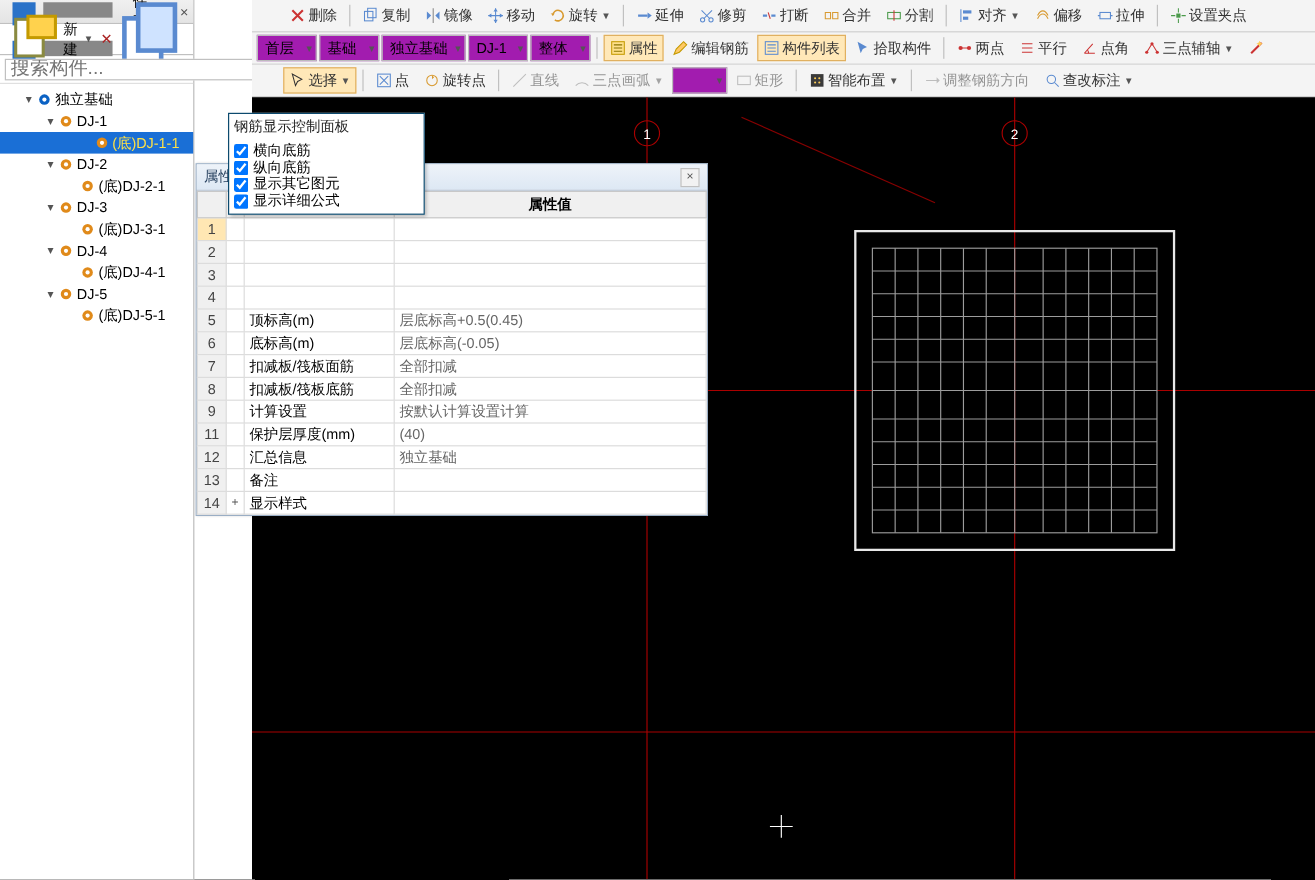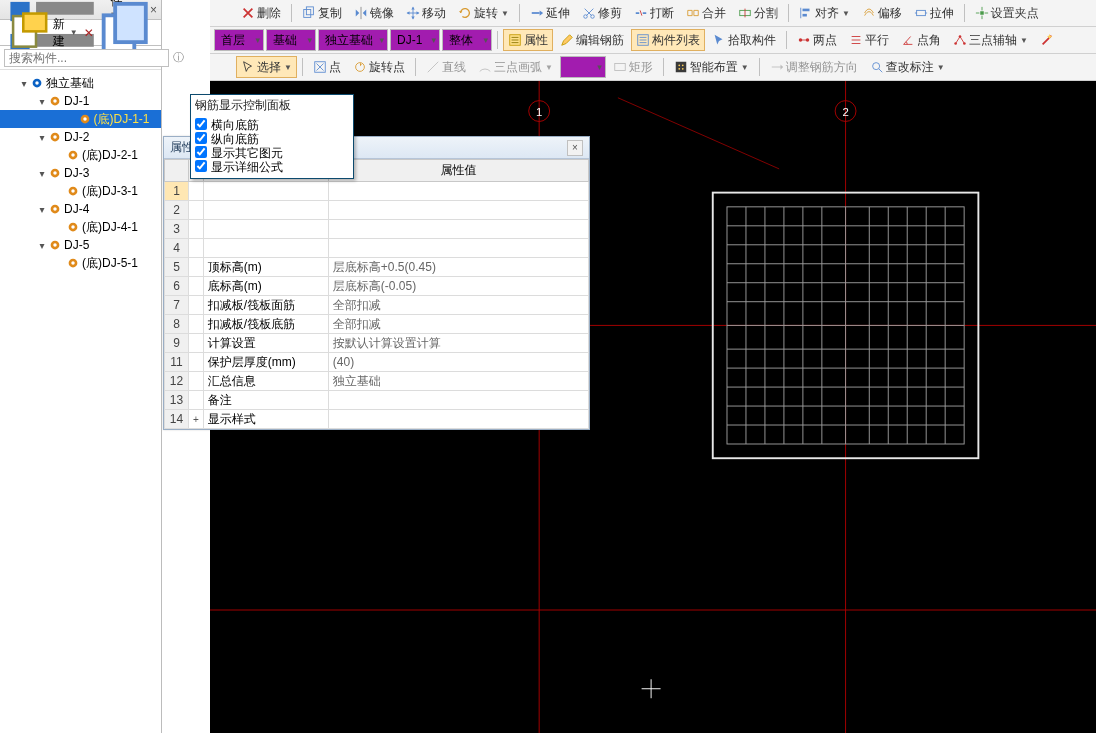--- a/index.html
+++ b/index.html
@@ -16,21 +16,21 @@
 .ico svg { width: 100%; height: 100%; }
 .arrow-down { font-size: 8px; color: #555; margin-left: 1px; }
 
 
 .leftcol { position: absolute; left: 0; top: 0; width: 162px; height: 733px; border-right: 1px solid #bcbcbc; background: #fff; }
 .panel-title { height: 20px; background: linear-gradient(#f0f0f0,#e4e4e4); border-bottom: 1px solid #c0c0c0; display: flex; align-items: center; padding: 0 4px; gap: 4px; }
 .panel-title .icons-right { margin-left: auto; display: flex; gap: 4px; font-size: 10px; color: #555; }
 .leftbar { height: 26px; border-bottom: 1px solid #c0c0c0; display: flex; align-items: center; padding: 0 4px; gap: 2px; }
 .leftbar .newbtn { display: inline-flex; align-items: center; gap: 4px; padding: 1px 4px; }
 .searchrow { height: 24px; border-bottom: 1px solid #e0e0e0; display: flex; align-items: center; padding: 0 4px; }
-.searchrow input { flex: 1; height: 18px; border: 1px solid #c0c0c0; padding: 0 4px; font-size: 12px; color: #888; }
+.searchrow input { flex: 1; height: 18px; border: 1px solid #c0c0c0; padding: 0 4px; font-size: 16px; color: #888; }
 .searchrow .q { margin-left: 4px; color: #888; font-size: 11px; }
 
 .tree { padding: 4px 0; }
 .tree-row { display: flex; align-items: center; height: 18px; padding-left: 4px; white-space: nowrap; }
 .tree-row .tw { width: 12px; text-align: center; color: #555; font-size: 10px; }
 .tree-row .gear { width: 14px; height: 14px; margin-right: 2px; }
 .tree-row.sel { background: #1a6fd6; color: #fde047; justify-content: center; }
 .tree .lvl1 { padding-left: 18px; }
 .tree .lvl2 { padding-left: 36px; }
 .tree .lvl3 { padding-left: 54px; }
@@ -40,32 +40,32 @@
 
 .main { position: absolute; left: 162px; top: 0; right: 0; bottom: 0; margin-left: 48px; }
 .toolbar-wrap { background: #f4f4f4; }
 .toolbar1 { position: relative; padding-left: 26px; }
 
 
 .prop-panel { position: absolute; left: 163px; top: 136px; width: 427px; background: #fff; border: 1px solid #9aaec5; box-shadow: 0 0 2px rgba(0,0,0,0.15); }
 .prop-head { height: 22px; background: linear-gradient(#eef3f9,#dde8f4); border-bottom: 1px solid #b6c5d8; display: flex; align-items: center; padding: 0 6px; color: #27415f; }
 .prop-head .x { margin-left: auto; width: 16px; height: 16px; background: #f2f2f2; border: 1px solid #c0c0c0; font-size: 10px; text-align: center; line-height: 14px; color: #555; }
 .prop-table { width: 100%; border-collapse: collapse; }
-.prop-table th { height: 22px; background: #f0f0f0; border: 1px solid #c8c8c8; font-weight: normal; text-align: center; }
+.prop-table th { height: 22px; background: #f0f0f0; border: 1px solid #c8c8c8; font-weight: bold; text-align: center; }
 .prop-table td { height: 19px; border: 1px solid #dcdcdc; padding: 0 4px; background: #fff; }
 .prop-table td.num { width: 24px; text-align: center; background: #f0f0f0; color: #444; }
 .prop-table td.name { width: 125px; background: #fff; }
 .prop-table td.val { color: #666; }
 .prop-table tr.sel td.num { background: #ffe7b3; }
 .prop-table td.expand { width: 14px; text-align: center; color: #555; font-size: 10px; }
 
 
 .popup { position: absolute; left: 190px; top: 94px; width: 164px; background: #fff; border: 1px solid #0c4a6e; box-shadow: 2px 2px 3px rgba(0,0,0,0.25); z-index: 30; }
 .popup .ptitle { padding: 2px 4px 4px 4px; color: #222; }
-.popup .pitem { display: flex; align-items: flex-start; gap: 4px; padding: 0 4px; height: 14px; line-height: 14px; }
+.popup .pitem { display: flex; align-items: flex-end; gap: 4px; padding: 0 4px; height: 14px; line-height: 14px; }
 .popup .pitem input { width: 12px; height: 12px; }
 
 
 .canvas { position: absolute; left: 0; top: 81px; right: 0; bottom: 0; background: #000; overflow: hidden; }
 .canvas svg { width: 100%; height: 100%; }
 
 </style>
 </head>
 <body>
 

